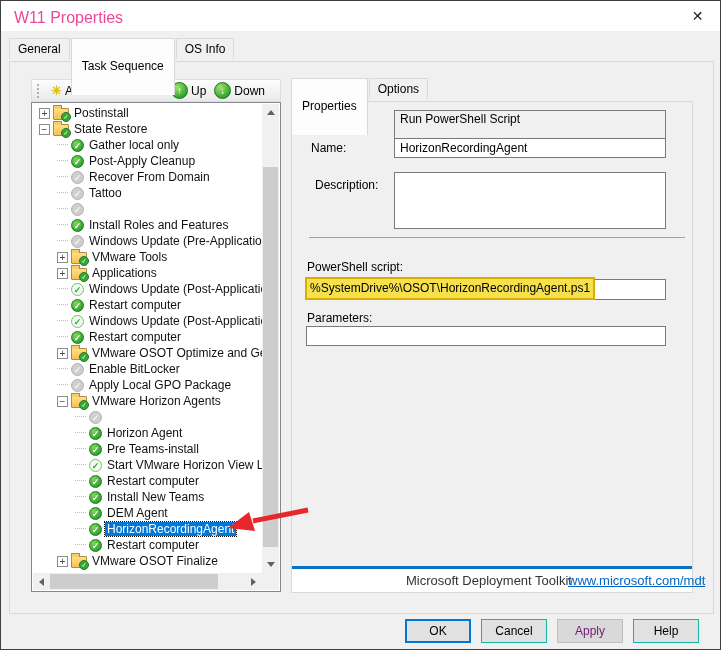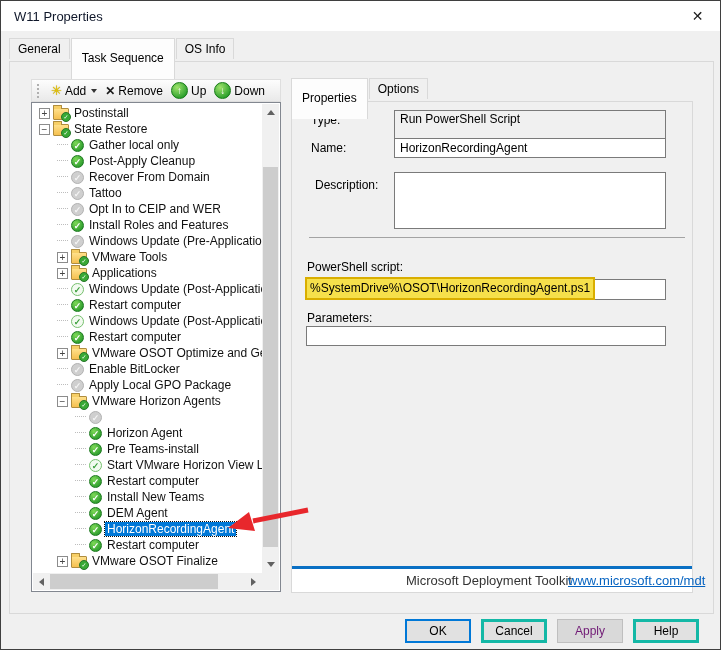--- a/index.html
+++ b/index.html
@@ -4,26 +4,26 @@
 <style>
   html,body{margin:0;padding:0;}
   body{
     position:relative; width:721px; height:650px; overflow:hidden;
     background:#f0f0f0; border:1px solid #3f3f3f; box-sizing:border-box;
     font-family:"Liberation Sans",sans-serif; font-size:12px; color:#000;
     -webkit-font-smoothing:antialiased;
   }
   
   .titlebar{position:absolute; left:0; top:0; width:719px; height:30px; background:#ffffff;}
-  .title-text{position:absolute; left:13px; top:8px; font-size:13px; color:#0f172a;}
+  .title-text{position:absolute; left:13px; top:8px; font-size:16px; color:#ec4899;}
   .close-btn{position:absolute; right:0; top:0; width:45px; height:29px; display:flex; align-items:center; justify-content:center; font-size:14px; color:#1a1a1a; cursor:pointer;}
   
   .tabs{position:absolute; display:flex; align-items:flex-start;}
   .tabs .tab{height:20px; line-height:20px; padding:0 8px; background:#f0f0f0; border:1px solid #d9d9d9; border-bottom:none; margin-right:1px; white-space:nowrap;}
-  .tabs .tab.active{height:24px; line-height:23px; background:#fdfdfd; padding:8px 10px; position:relative; z-index:5;}
+  .tabs .tab.active{height:24px; line-height:23px; background:#fdfdfd; padding:16px 10px; position:relative; z-index:5;}
   #dialog-tabs{left:8px; top:37px; height:24px;}
   #panel-tabs{left:290px; top:77px; height:24px; z-index:4;}
   
   .page-box{position:absolute; left:8px; top:60px; width:705px; height:553px; background:#f0f0f0; border:1px solid #d9d9d9; box-sizing:border-box;}
   
   .toolbar{position:absolute; left:30px; top:78px; width:250px; height:23px; box-sizing:border-box;
     background:linear-gradient(#fdfdfd,#e9e9e9); border:1px solid #dedede;
     display:flex; align-items:center; padding-left:5px;}
   .grip{width:2px; height:14px; border-left:2px dotted #b0b0b0; margin-right:6px;}
   .tool-btn{display:flex; align-items:center; gap:3px; padding:0 4px; height:20px; cursor:pointer; white-space:nowrap;}
@@ -67,21 +67,21 @@
   textarea.tfield{resize:none; padding:2px 5px;}
   .sep-line{position:absolute; left:308px; top:236px; width:376px; border-top:1px solid #a3a3a3; z-index:2;}
   .script-field{position:absolute; left:305px; top:278px; width:360px; height:21px; box-sizing:border-box; border:1px solid #7a7a7a; background:#fff; z-index:2; white-space:nowrap;}
   .hl{display:inline-block; position:relative; left:-2px; top:-3px; background:var(--highlight-bg,#f6e04b); border:2px solid var(--highlight-border,#d9ae00); padding:1px 3px; line-height:17px; color:#000;}
   .mdt-line{position:absolute; left:291px; top:565px; width:400px; height:3px; background:var(--mdt-line-blue,#0a70c4); z-index:2;}
   .mdt-strip{position:absolute; left:291px; top:568px; width:400px; height:23px; background:#fff; z-index:2;}
   .mdt-brand{position:absolute; left:114px; top:4px; font-size:13px; color:#333; white-space:nowrap;}
   .mdt-link{position:absolute; left:276px; top:4px; font-size:13px; color:var(--link-blue,#0563c1); text-decoration:underline; white-space:nowrap; cursor:pointer;}
   
   #dialog-buttons{position:absolute; left:404px; top:618px; display:flex; gap:10px;}
-  .btn{width:66px; height:24px; box-sizing:border-box; background:#e1e1e1; border:3px solid #14b8a6; font-family:"Liberation Sans",sans-serif; font-size:12px; color:#000; padding:0;}
+  .btn{width:66px; height:24px; box-sizing:border-box; background:#e1e1e1; border:1px solid #14b8a6; font-family:"Liberation Sans",sans-serif; font-size:12px; color:#000; padding:0;}
   .btn.focused{border:2px solid var(--focus-border,#0078d7);}
   .btn.disabled{background:#d9d9d9; border:1px solid #bfbfbf; color:#701a75;}
   
   .arrow-svg{position:absolute; left:210px; top:495px; z-index:20; pointer-events:none;}
 </style>
 </head>
 <body>
 
 <div class="titlebar">
   <span class="title-text">W11 Properties</span>
@@ -149,21 +149,20 @@
         <span class="tlabel">Recover From Domain</span>
       </div>
       <div class="trow" style="padding-left: 24px;">
         <span class="stub"></span>
         <span class="ticon chk x">✓</span>
         <span class="tlabel">Tattoo</span>
       </div>
       <div class="trow" style="padding-left: 24px;">
         <span class="stub"></span>
         <span class="ticon chk x">✓</span>
-        <span class="tlabel">Opt In to CEIP and WER</span>
       </div>
       <div class="trow" style="padding-left: 24px;">
         <span class="stub"></span>
         <span class="ticon chk g">✓</span>
         <span class="tlabel">Install Roles and Features</span>
       </div>
       <div class="trow" style="padding-left: 24px;">
         <span class="stub"></span>
         <span class="ticon chk x">✓</span>
         <span class="tlabel">Windows Update (Pre-Application Inst</span>

